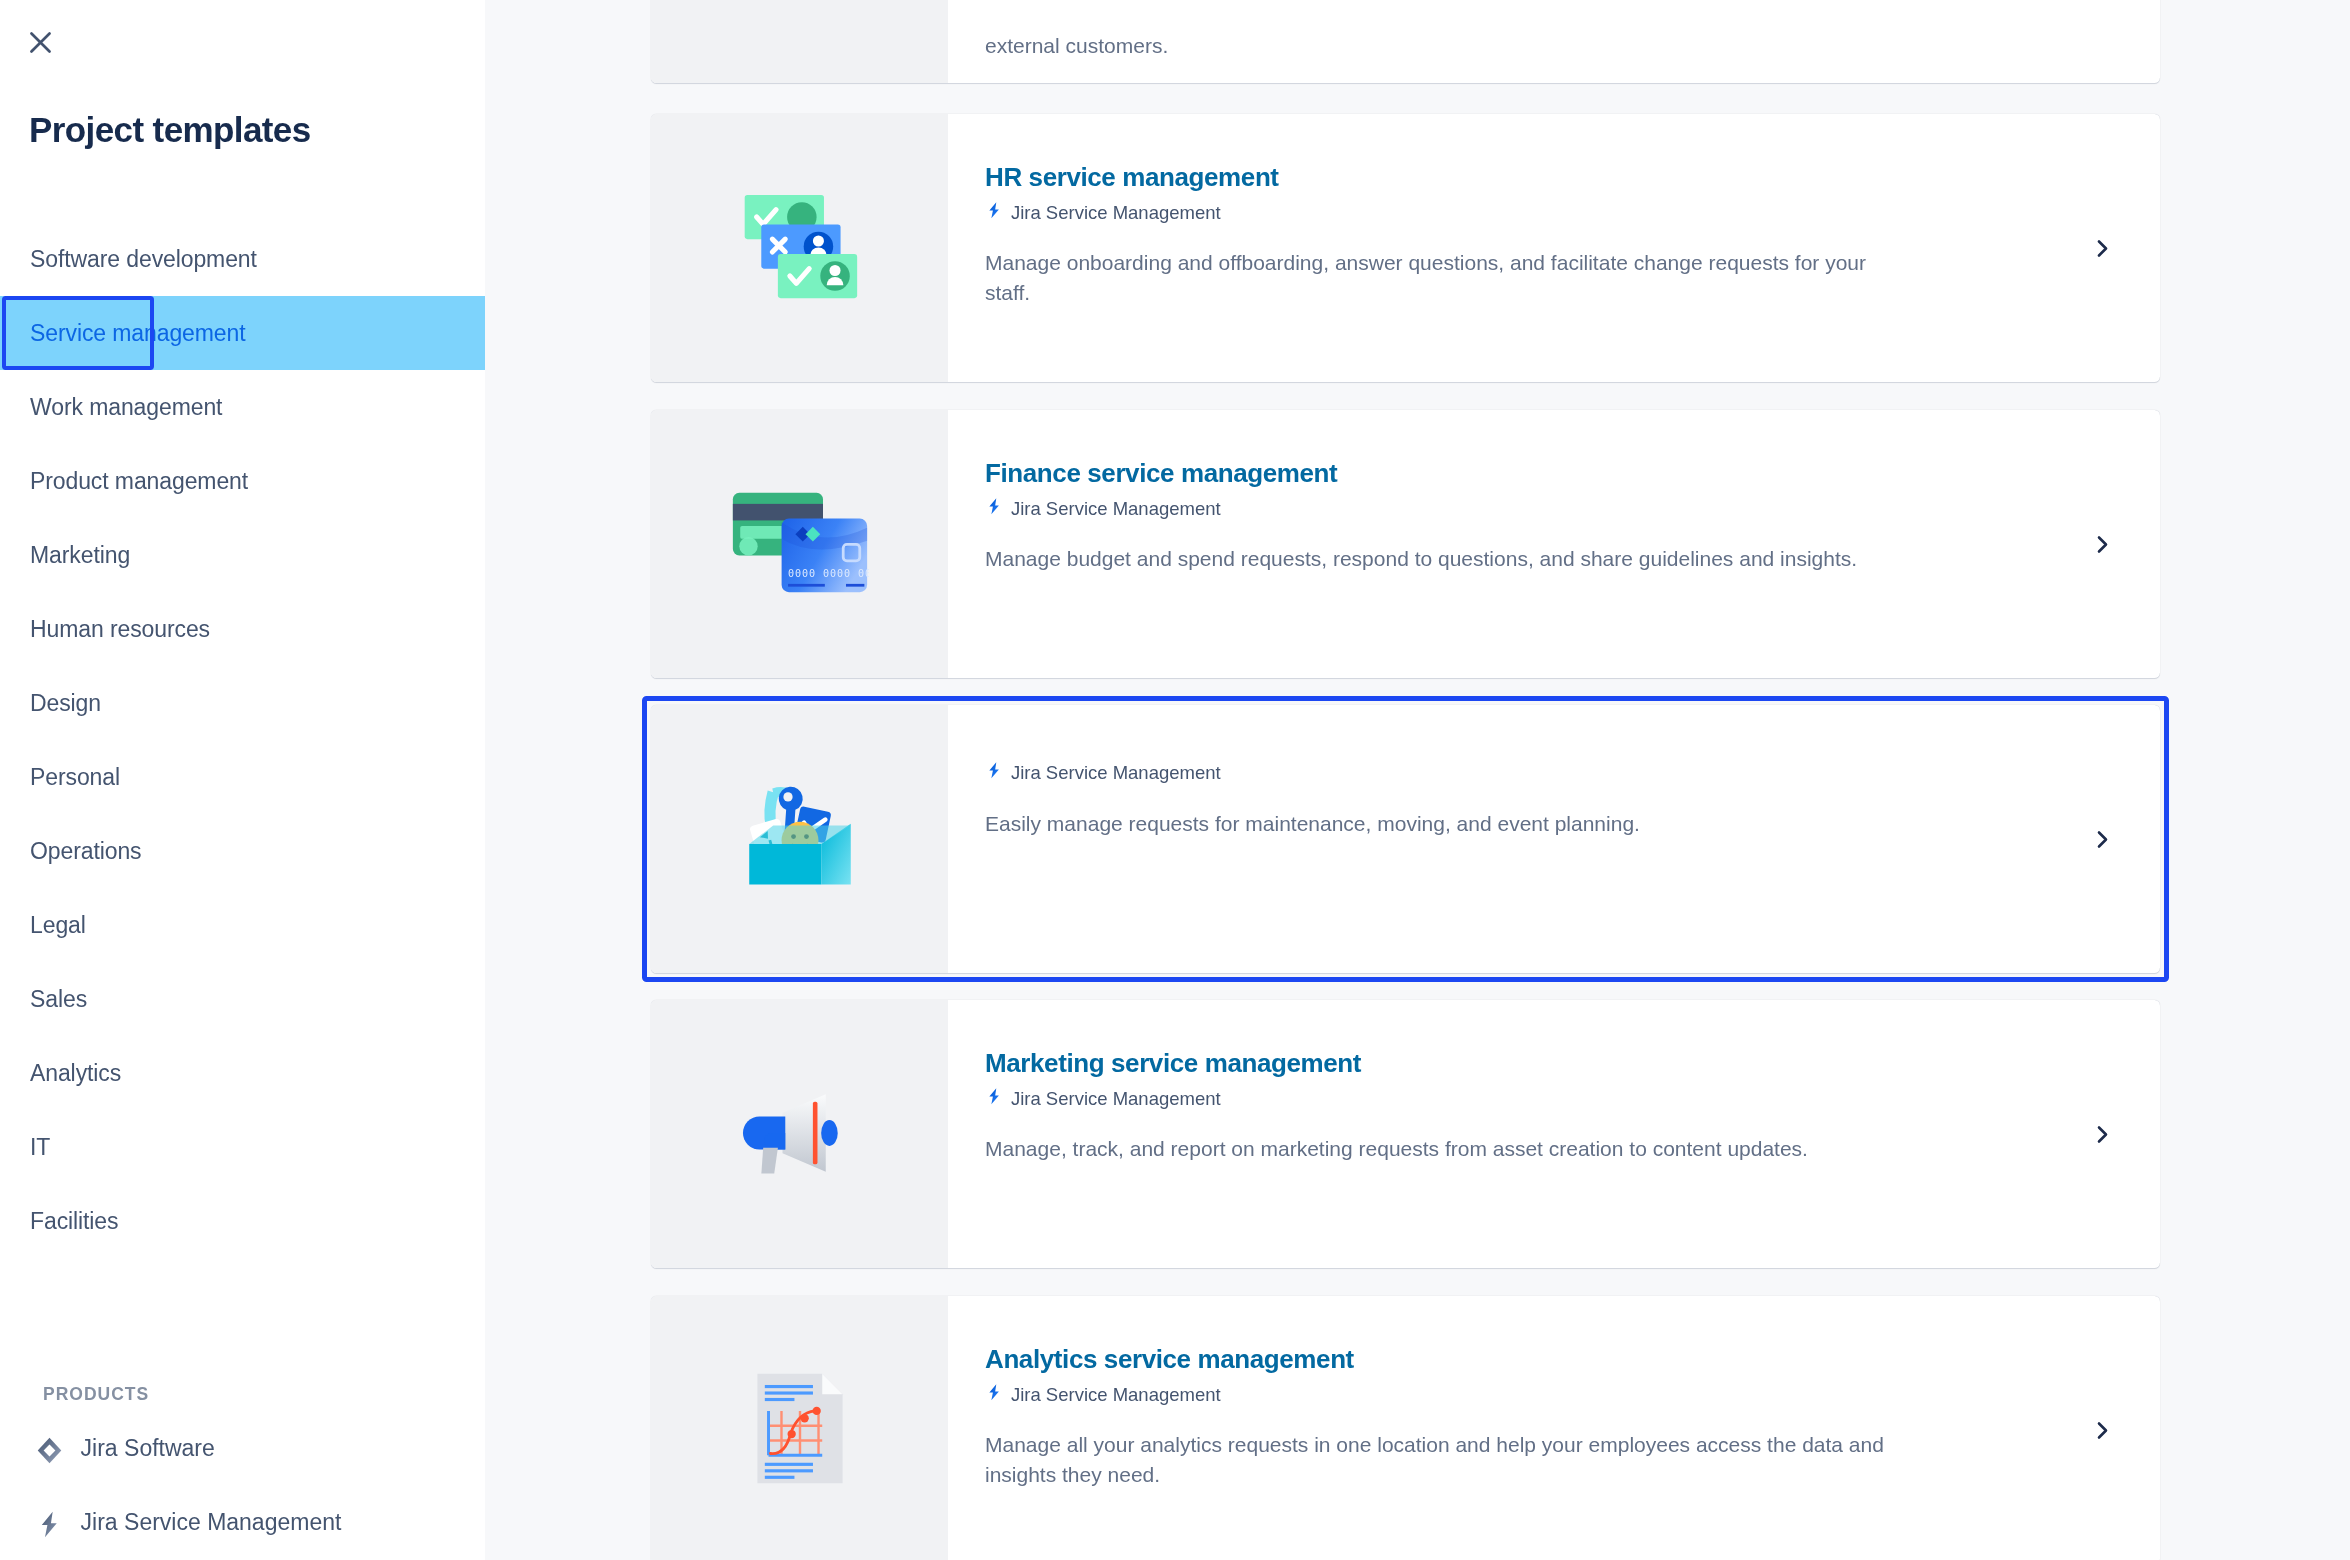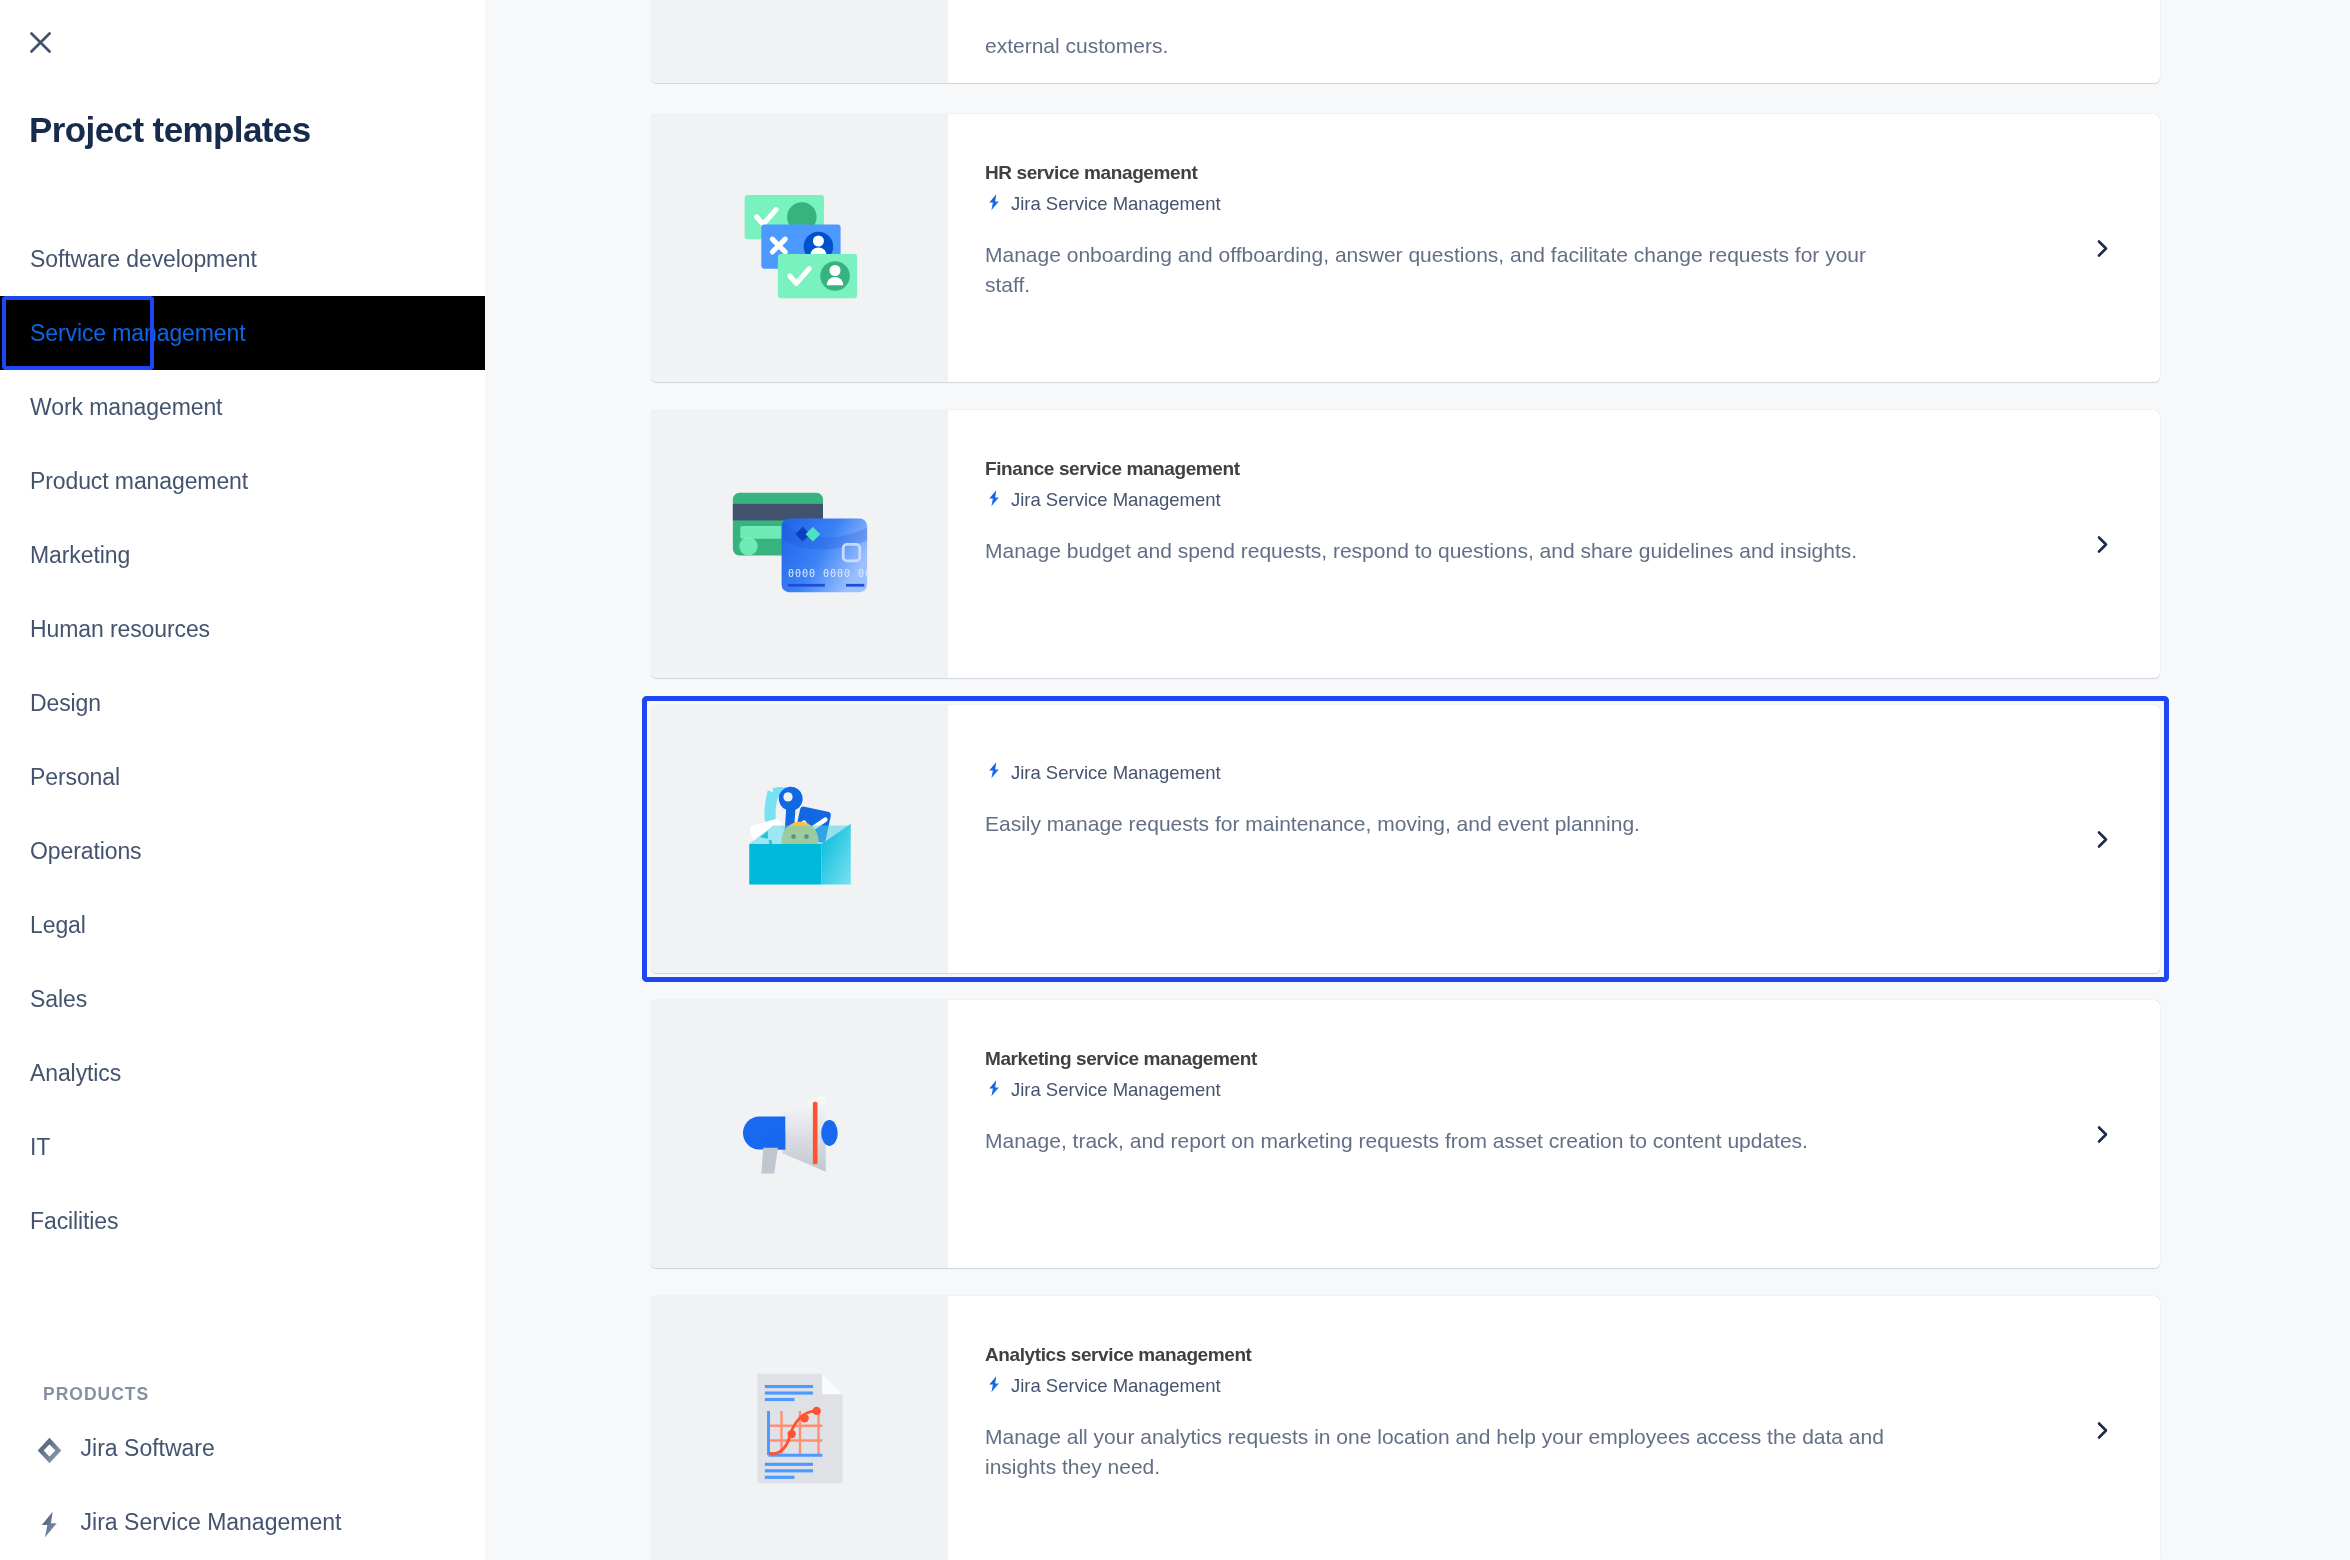--- a/index.html
+++ b/index.html
@@ -65,21 +65,21 @@
     display: flex;
     align-items: center;
     padding-left: 30px;
     font-size: 23px;
     font-weight: 500;
     color: #44546F;
     cursor: pointer;
     letter-spacing: -0.1px;
   }
   .nav-item.selected {
-    background: #000000;
+    background: #7dd3fc;
     color: #0C66E4;
     font-weight: 500;
   }
   .nav-item.selected .focus-ring {
     position: absolute;
     left: 1.8px;
     right: 331px;
     top: 0px;
     bottom: 0px;
     border: 4.6px solid #1C47F2;
@@ -163,23 +163,23 @@
     flex: 1;
     padding: 48px 37px 48px 37px;
     position: relative;
   }
   .card-title-row {
     display: flex;
     align-items: center;
     gap: 18.5px;
   }
   .card-title {
-    font-size: 19px;
+    font-size: 26px;
     font-weight: 700;
-    color: #404040;
+    color: #0369a1;
     letter-spacing: -0.4px;
     line-height: 1.18;
   }
   .badge {
     display: inline-block;
     background: #DCDFE4;
     color: #44546F;
     font-size: 14.8px;
     font-weight: 700;
     letter-spacing: 0.6px;

